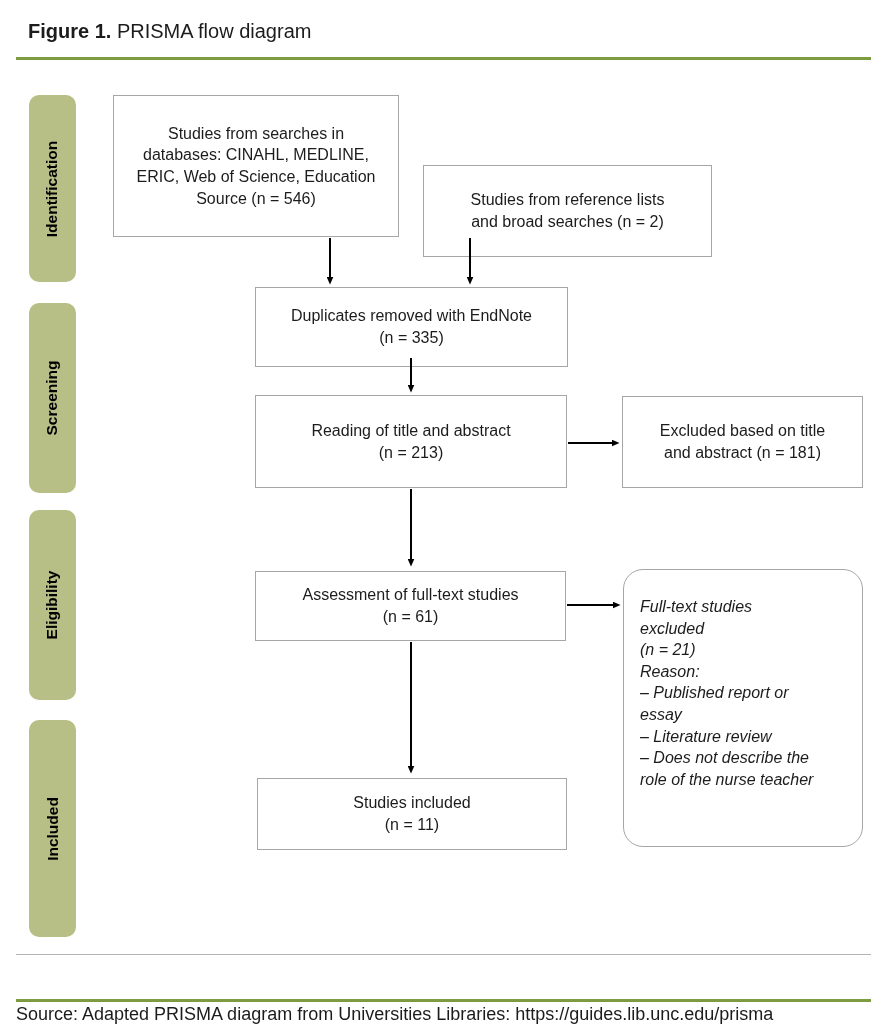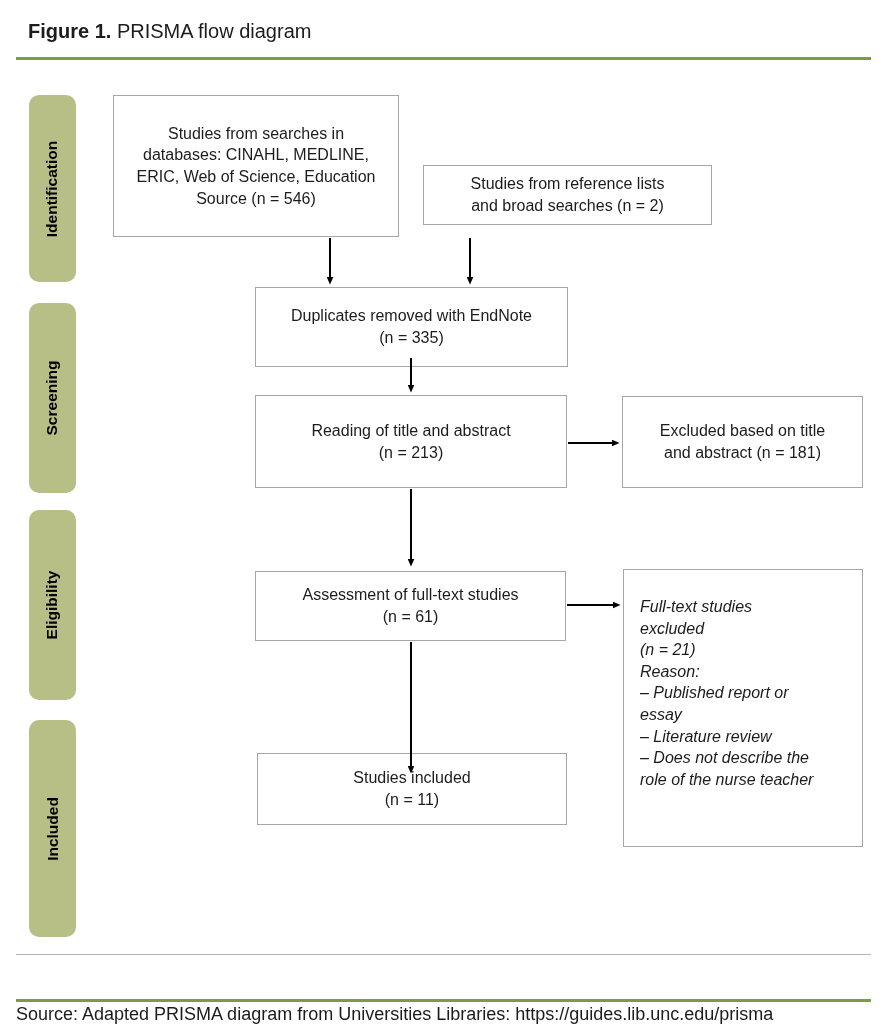--- a/index.html
+++ b/index.html
@@ -31,29 +31,29 @@
   .stage-identification{top:95px;height:187px;}
   .stage-screening{top:303px;height:190px;}
   .stage-eligibility{top:510px;height:190px;}
   .stage-included{top:720px;height:217px;}
 
   
   .box{position:absolute;background:#fff;border:1px solid var(--box-border);
        display:flex;align-items:center;justify-content:center;text-align:center;
        font-size:16px;line-height:1.35;white-space:pre-line;padding:4px 10px;}
   .box-searches{left:113px;top:95px;width:286px;height:142px;}
-  .box-reference{left:423px;top:165px;width:289px;height:60px;text-align:center;}
+  .box-reference{left:423px;top:165px;width:289px;height:92px;text-align:center;}
   .box-duplicates{left:255px;top:287px;width:313px;height:80px;}
   .box-reading{left:255px;top:395px;width:312px;height:93px;}
   .box-excluded-title{left:622px;top:396px;width:241px;height:92px;}
   .box-assessment{left:255px;top:571px;width:311px;height:70px;}
   .box-fulltext{left:623px;top:569px;width:240px;height:278px;
                 font-style:italic;text-align:left;align-items:flex-start;
-                justify-content:flex-start;padding:26px 10px 10px 16px;}
-  .box-included{left:257px;top:753px;width:310px;height:72px;}
+                justify-content:flex-start;padding:26px 10px 10px 16px;border-radius:20px;}
+  .box-included{left:257px;top:778px;width:310px;height:72px;}
 
   .arrows{position:absolute;left:0;top:0;width:887px;height:1024px;pointer-events:none;}
   .arrows line{stroke:#000;stroke-width:2;}
 </style>
 </head>
 <body>
 
 <div class="page">
 
   <div class="caption"><span class="b">Figure 1.</span><span> PRISMA flow diagram</span></div>

